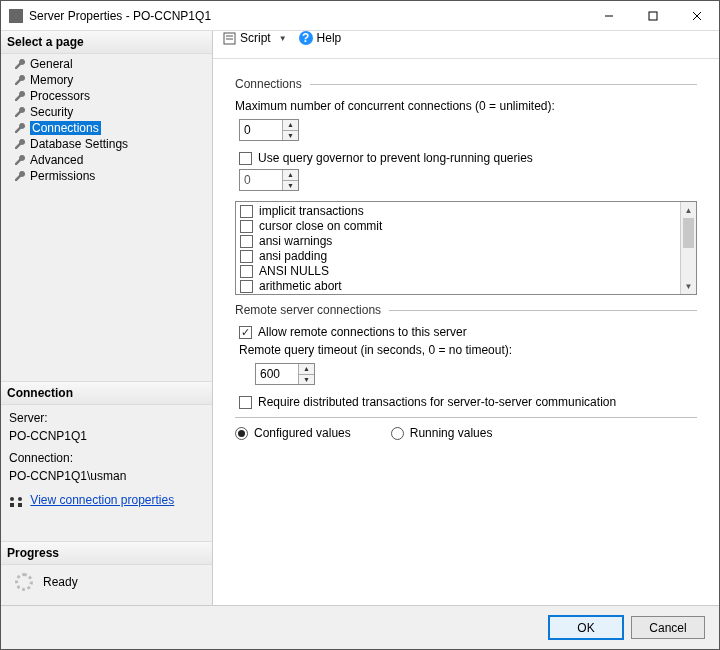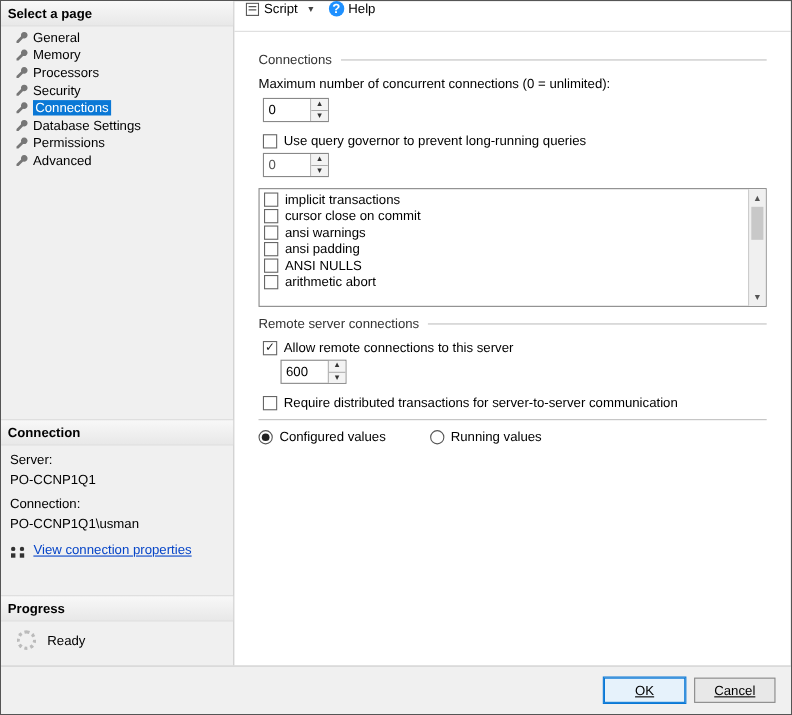--- a/index.html
+++ b/index.html
@@ -36,40 +36,60 @@
   .field-label { margin: 2px 0 6px 0; }
   .numbox { display:flex; width:60px; height:22px; border:1px solid #888; margin: 0 0 10px 4px; }
   .numbox.disabled { color:#888; }
   .numbox input { flex:1; border:none; padding:0 4px; width:40px; font-size:12px; outline:none; background:transparent; }
   .numbox .spin { width:16px; border-left:1px solid #aaa; display:flex; flex-direction:column; }
   .numbox .spin div { flex:1; display:flex; align-items:center; justify-content:center; font-size:7px; color:#333; background:#f3f3f3; }
   .numbox .spin div:first-child{border-bottom:1px solid #aaa;}
   .chk-row { display:flex; align-items:center; gap:6px; margin:4px 0; }
   .chk { width:13px; height:13px; border:1px solid #666; display:inline-flex; align-items:center; justify-content:center; background:#fff; }
   .chk.checked::after{ content:"✓"; font-size:11px; line-height:1; color:#222; }
-  .listbox { border:1px solid #888; height:108px; margin:4px 0 8px 0; position:relative; display:flex; }
+  .listbox { border:1px solid #888; height:94px; margin:4px 0 8px 0; position:relative; display:flex; }
   .listbox .items { flex:1; overflow:hidden; padding:2px 4px; }
   .listbox .scroll { width:16px; background:#f0f0f0; border-left:1px solid #ccc; display:flex; flex-direction:column; align-items:center; }
   .listbox .scroll .arr { height:16px; width:100%; display:flex;align-items:center;justify-content:center;font-size:8px;color:#555;}
   .listbox .scroll .track{flex:1;position:relative;width:100%;}
   .listbox .scroll .thumb{position:absolute;top:0;left:2px;right:2px;height:30px;background:#c8c8c8;}
   .lb-item{ display:flex; align-items:center; gap:6px; line-height:15px; }
   .radio-row { display:flex; align-items:center; gap:40px; margin-top:4px; }
   .radio { width:13px;height:13px;border:1px solid #555;border-radius:50%;display:inline-flex;align-items:center;justify-content:center;margin-right:6px;}
   .radio.sel::after{content:"";width:7px;height:7px;border-radius:50%;background:#222;}
-  .footer { height:44px; border-top:1px solid #ccc; background:#f0f0f0; display:flex; align-items:center; justify-content:flex-end; gap:8px; padding:0 14px;text-decoration:underline;}
+  .footer { height:44px; border-top:1px solid #ccc; background:#f0f0f0; display:flex; align-items:center; justify-content:flex-end; gap:8px; padding:0 14px;}
   .btn { min-width:74px; height:23px; border:1px solid #888; background:#e8e8e8; display:inline-flex;align-items:center;justify-content:center;}
   .btn.primary { border:1px solid #0a78d6; background:#e6f2fb; outline:1px solid #0a78d6; }
   .script-icon{width:13px;height:13px;display:inline-block;}
 </style>
 </head>
 <body>
 
 <div class="window">
 
+  <div class="titlebar">
+    <span class="app-icon"></span>
+    <span class="title">Server Properties - PO-CCNP1Q1</span>
+    <div class="sysbtn">
+      <svg viewBox="0 0 10 10">
+          <line x1="1" y1="5" x2="9" y2="5" stroke="#000" stroke-width="1"></line>
+        </svg>
+    </div>
+    <div class="sysbtn">
+      <svg viewBox="0 0 10 10">
+          <rect x="1" y="1" width="8" height="8" fill="none" stroke="#000" stroke-width="1"></rect>
+        </svg>
+    </div>
+    <div class="sysbtn">
+      <svg viewBox="0 0 10 10">
+          <line x1="1" y1="1" x2="9" y2="9" stroke="#000"></line>
+          <line x1="9" y1="1" x2="1" y2="9" stroke="#000"></line>
+        </svg>
+    </div>
+  </div>
 
   <div class="body">
 
     <div class="sidebar">
       <div class="section-head">Select a page</div>
       <div class="page-list" id="page-list">
           <div class="page-item">
             <span class="wrench"><svg viewBox="0 0 13 13">
                 <path d="M9 1a3 3 0 0 0-2.8 4L2 9.2V11h1.8L8 6.8A3 3 0 1 0 9 1z" fill="#777"></path>
               </svg></span>
@@ -102,27 +122,27 @@
           <div class="page-item">
             <span class="wrench"><svg viewBox="0 0 13 13">
                 <path d="M9 1a3 3 0 0 0-2.8 4L2 9.2V11h1.8L8 6.8A3 3 0 1 0 9 1z" fill="#777"></path>
               </svg></span>
             <span class="label">Database Settings</span>
           </div>
           <div class="page-item">
             <span class="wrench"><svg viewBox="0 0 13 13">
                 <path d="M9 1a3 3 0 0 0-2.8 4L2 9.2V11h1.8L8 6.8A3 3 0 1 0 9 1z" fill="#777"></path>
               </svg></span>
+            <span class="label">Advanced</span>
+          </div>
+          <div class="page-item">
+            <span class="wrench"><svg viewBox="0 0 13 13">
+                <path d="M9 1a3 3 0 0 0-2.8 4L2 9.2V11h1.8L8 6.8A3 3 0 1 0 9 1z" fill="#777"></path>
+              </svg></span>
             <span class="label">Permissions</span>
-          </div>
-          <div class="page-item">
-            <span class="wrench"><svg viewBox="0 0 13 13">
-                <path d="M9 1a3 3 0 0 0-2.8 4L2 9.2V11h1.8L8 6.8A3 3 0 1 0 9 1z" fill="#777"></path>
-              </svg></span>
-            <span class="label">Advanced</span>
           </div>
         </div>
 
       <div class="sidebar-gap"></div>
 
       <div class="section-head">Connection</div>
       <div class="conn-block">
         <div>Server:</div>
         <div>PO-CCNP1Q1</div>
         <div style="height:4px"></div>
@@ -236,20 +256,21 @@
         <div class="group-label-row">
           <span class="glabel">Remote server connections</span>
           <span class="gline"></span>
         </div>
 
         <div class="chk-row" style="margin-left:4px">
           <span class="chk checked" id="chk-remote"></span>
           <span>Allow remote connections to this server</span>
         </div>
 
+        <div class="field-label" style="margin-left:4px">Remote query timeout (in seconds, 0 = no timeout):</div>
         <div class="numbox" style="margin-left:20px">
           <input value="600" style="">
           <div class="spin">
               <div>▲</div>
               <div>▼</div>
             </div>
         </div>
 
         <div class="chk-row" style="margin-left:4px">
           <span class="chk" id="chk-dtc"></span>

